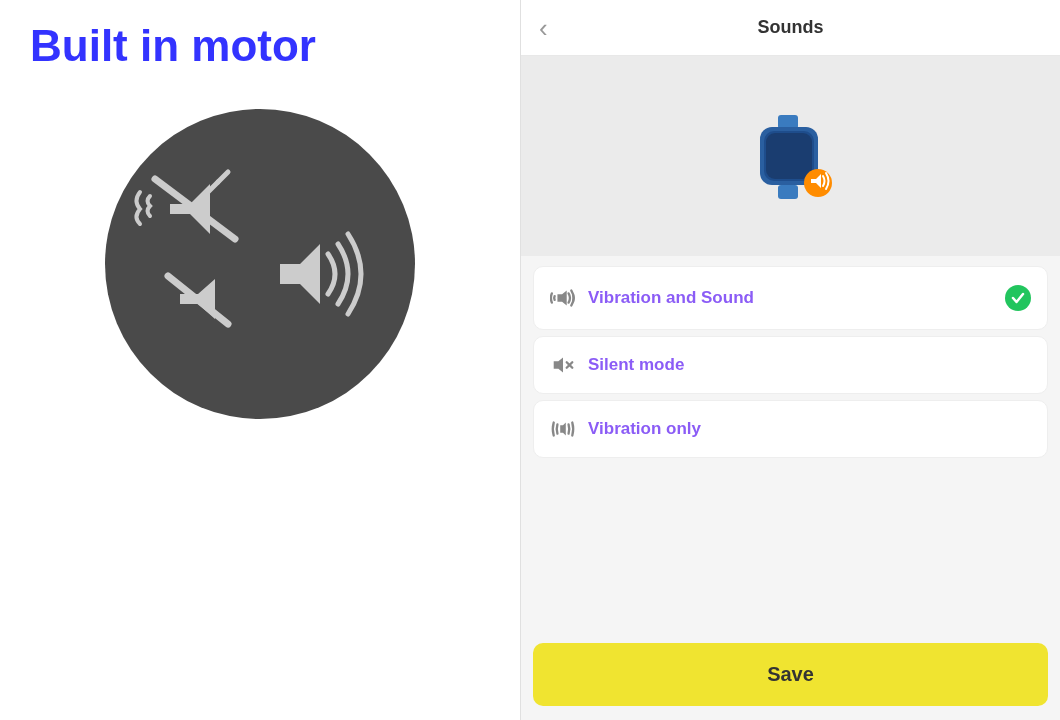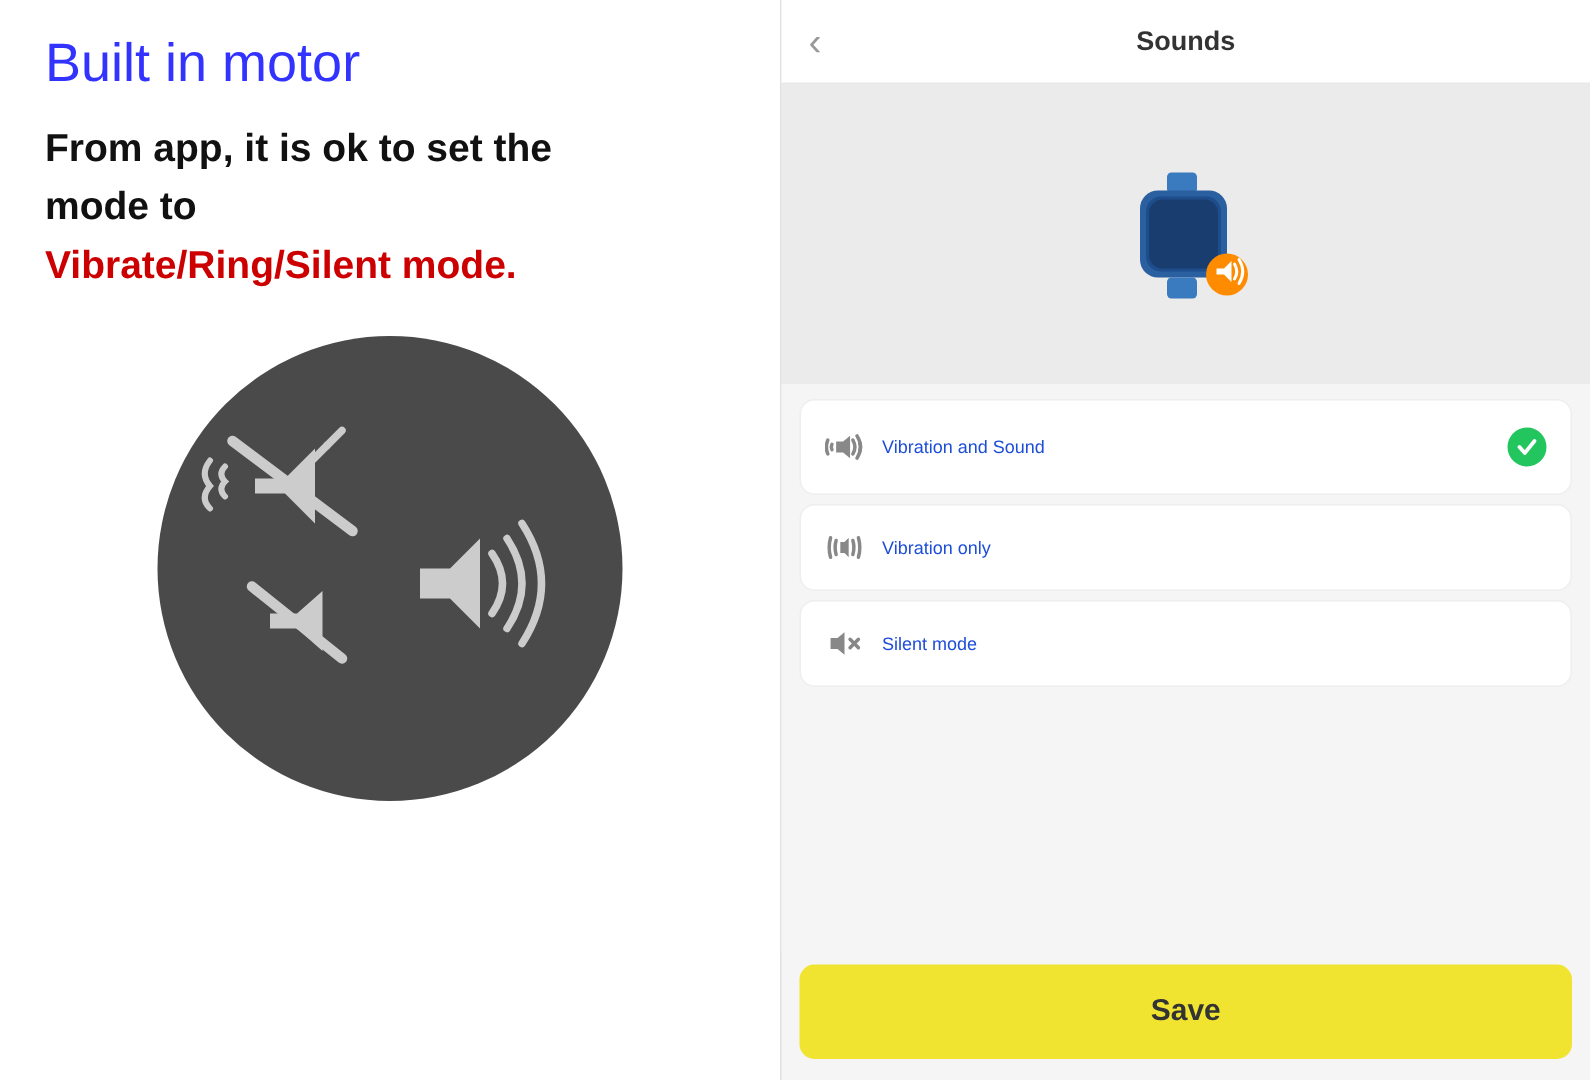--- a/index.html
+++ b/index.html
@@ -16,22 +16,22 @@
     .left-panel {
       width: 520px;
       height: 720px;
       padding: 20px 30px;
       display: flex;
       flex-direction: column;
       background: #fff;
     }
 
     .title {
-      font-size: 36px;
-      font-weight: 400;
+      font-size: 44px;
+      font-weight: 700;
       color: #3333ff;
       margin-bottom: 16px;
       line-height: 1.2;
     }
 
     .description {
       font-size: 26px;
       font-weight: 700;
       color: #111;
       line-height: 1.5;
@@ -141,23 +141,23 @@
 
     .option-icon {
       width: 26px;
       height: 20px;
       display: flex;
       align-items: center;
       justify-content: center;
     }
 
     .option-label {
-      font-size: 12px;
-      color: #1d4ed8;
-      font-weight: 400;
+      font-size: 17px;
+      color: #8b5cf6;
+      font-weight: 700;
       flex: 1;
     }
 
     .check-circle {
       width: 26px;
       height: 26px;
       background: #22c55e;
       border-radius: 50%;
       display: flex;
       align-items: center;
@@ -182,25 +182,20 @@
       cursor: pointer;
       text-align: center;
       width: calc(100% - 24px);
     }
   </style>
 </head>
 <body>
 
 <div class="left-panel">
   <div class="title">Built in motor</div>
-  <div class="description">
-    <span>From app, it is ok to set the</span><br>
-    <span>mode to</span><br>
-    <span class="highlight-red">Vibrate/Ring/Silent mode.</span>
-  </div>
 
   <div class="icon-circle">
     <svg viewBox="0 0 260 260">
 
       <g transform="translate(10, 20)">
 
         <polygon points="30,50 50,50 70,30 70,80 50,60 30,60" fill="#ccc"></polygon>
 
         <line x1="78" y1="28" x2="68" y2="38" stroke="#ccc" stroke-width="5" stroke-linecap="round"></line>
         <line x1="88" y1="18" x2="78" y2="28" stroke="#ccc" stroke-width="5" stroke-linecap="round"></line>
@@ -281,39 +276,39 @@
         <svg viewBox="0 0 16 16">
           <polyline points="3,8 6.5,12 13,4" stroke="white" stroke-width="2.5" fill="none" stroke-linecap="round" stroke-linejoin="round"></polyline>
         </svg>
       </div>
     </div>
 
 
     <div class="option-item">
       <div class="option-icon">
         <svg viewBox="0 0 28 22" width="28" height="22">
-
-          <path d="M4,4 Q2,11 4,18" stroke="#888" stroke-width="2.5" fill="none" stroke-linecap="round"></path>
-          <path d="M8,6 Q6.5,11 8,16" stroke="#888" stroke-width="2.5" fill="none" stroke-linecap="round"></path>
-          <path d="M20,6 Q21.5,11 20,16" stroke="#888" stroke-width="2.5" fill="none" stroke-linecap="round"></path>
-          <path d="M24,4 Q26,11 24,18" stroke="#888" stroke-width="2.5" fill="none" stroke-linecap="round"></path>
-
-          <polygon points="11,7 14,7 17,4 17,18 14,15 11,15" fill="#888"></polygon>
-        </svg>
-      </div>
-      <span class="option-label">Vibration only</span>
-    </div>
-
-    <div class="option-item">
-      <div class="option-icon">
-        <svg viewBox="0 0 28 22" width="28" height="22">
           <polygon points="4,7 9,7 14,3 14,19 9,15 4,15" fill="#888"></polygon>
 
           <line x1="18" y1="8" x2="24" y2="14" stroke="#888" stroke-width="2.5" stroke-linecap="round"></line>
           <line x1="24" y1="8" x2="18" y2="14" stroke="#888" stroke-width="2.5" stroke-linecap="round"></line>
         </svg>
       </div>
       <span class="option-label">Silent mode</span>
     </div>
+
+    <div class="option-item">
+      <div class="option-icon">
+        <svg viewBox="0 0 28 22" width="28" height="22">
+
+          <path d="M4,4 Q2,11 4,18" stroke="#888" stroke-width="2.5" fill="none" stroke-linecap="round"></path>
+          <path d="M8,6 Q6.5,11 8,16" stroke="#888" stroke-width="2.5" fill="none" stroke-linecap="round"></path>
+          <path d="M20,6 Q21.5,11 20,16" stroke="#888" stroke-width="2.5" fill="none" stroke-linecap="round"></path>
+          <path d="M24,4 Q26,11 24,18" stroke="#888" stroke-width="2.5" fill="none" stroke-linecap="round"></path>
+
+          <polygon points="11,7 14,7 17,4 17,18 14,15 11,15" fill="#888"></polygon>
+        </svg>
+      </div>
+      <span class="option-label">Vibration only</span>
+    </div>
   </div>
 
   <button class="save-btn">Save</button>
 </div>
 
 </body></html>

